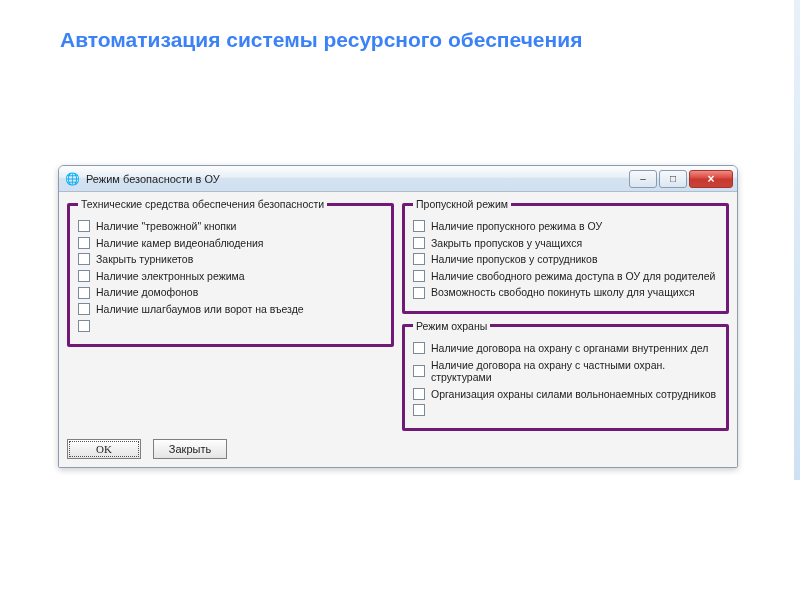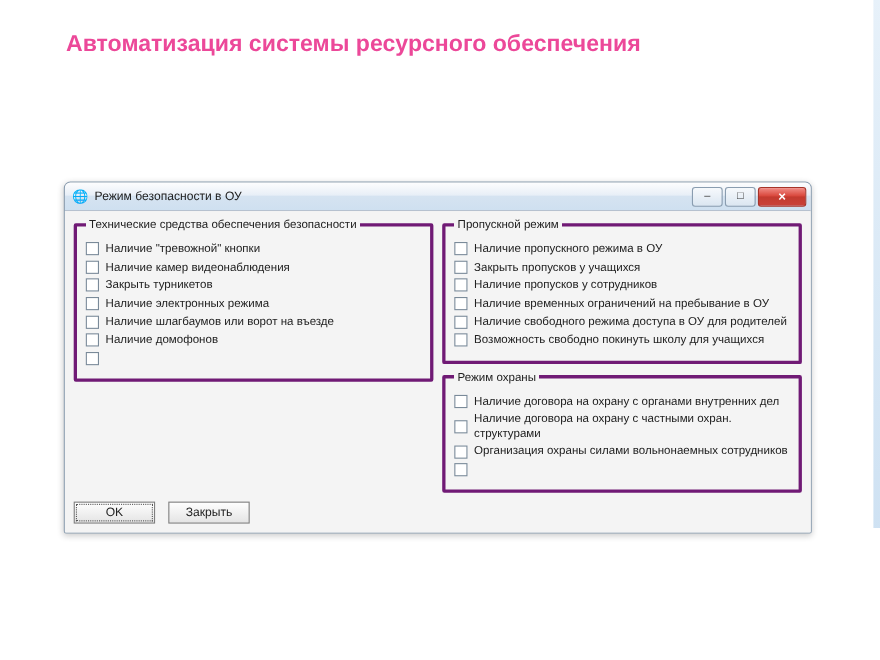--- a/index.html
+++ b/index.html
@@ -5,21 +5,21 @@
   * { box-sizing: border-box; margin: 0; padding: 0; }
   body {
     width: 800px;
     height: 600px;
     background: #fff;
     font-family: Tahoma, Arial, sans-serif;
     position: relative;
     overflow: hidden;
   }
   .page-title {
-    color: #ec4899;
+    color: #3b82f6;
     font-size: 21px;
     font-weight: bold;
     padding: 28px 0 0 60px;
   }
   .window {
     position: absolute;
     left: 58px;
     top: 165px;
     width: 680px;
     background: #f0f0f0;
@@ -112,20 +112,21 @@
     height: 20px;
     font-size: 11px;
     border: 1px solid #7f7f7f;
     background: linear-gradient(to bottom,#fefefe,#e4e4e4);
     display: flex; align-items: center; justify-content: center;
     color: #222;
   }
   .btn.ok {
     outline: 1px dotted #555;
     outline-offset: -3px;
+    font-family: Liberation Serif, serif;
   }
   .side-stripe {
     position: absolute;
     right: 0; top: 0; bottom: 0; width: 6px;
     background: linear-gradient(to bottom,#cfe3f4,#9ec4e6 80%, #fff 80%);
     opacity: .5;
   }
 </style>
 </head>
 <body>
@@ -159,49 +160,45 @@
           <div class="chk-row">
               <span class="chk"></span>
               <span class="chk-label">Закрыть турникетов</span>
             </div>
           <div class="chk-row">
               <span class="chk"></span>
               <span class="chk-label">Наличие электронных режима</span>
             </div>
           <div class="chk-row">
               <span class="chk"></span>
+              <span class="chk-label">Наличие домофонов</span>
+            </div>
+          <div class="chk-row">
+              <span class="chk"></span>
               <span class="chk-label">Наличие шлагбаумов или ворот на въезде</span>
-            </div>
-          <div class="chk-row">
-              <span class="chk"></span>
-              <span class="chk-label">Наличие домофонов</span>
             </div>
           <div class="chk-row">
               <span class="chk"></span>
             </div>
         </fieldset>
       </div>
       <div class="col">
         <fieldset class="group">
           <legend>Пропускной режим</legend>
           <div class="chk-row">
               <span class="chk"></span>
               <span class="chk-label">Наличие пропускного режима в ОУ</span>
             </div>
           <div class="chk-row">
               <span class="chk"></span>
               <span class="chk-label">Закрыть пропусков у учащихся</span>
             </div>
           <div class="chk-row">
               <span class="chk"></span>
               <span class="chk-label">Наличие пропусков у сотрудников</span>
-            </div>
-          <div class="chk-row">
-              <span class="chk"></span>
-              <span class="chk-label">Наличие временных ограничений на пребывание в ОУ</span>
             </div>
           <div class="chk-row">
               <span class="chk"></span>
               <span class="chk-label">Наличие свободного режима доступа в ОУ для родителей</span>
             </div>
           <div class="chk-row">
               <span class="chk"></span>
               <span class="chk-label">Возможность свободно покинуть школу для учащихся</span>
             </div>
         </fieldset>

